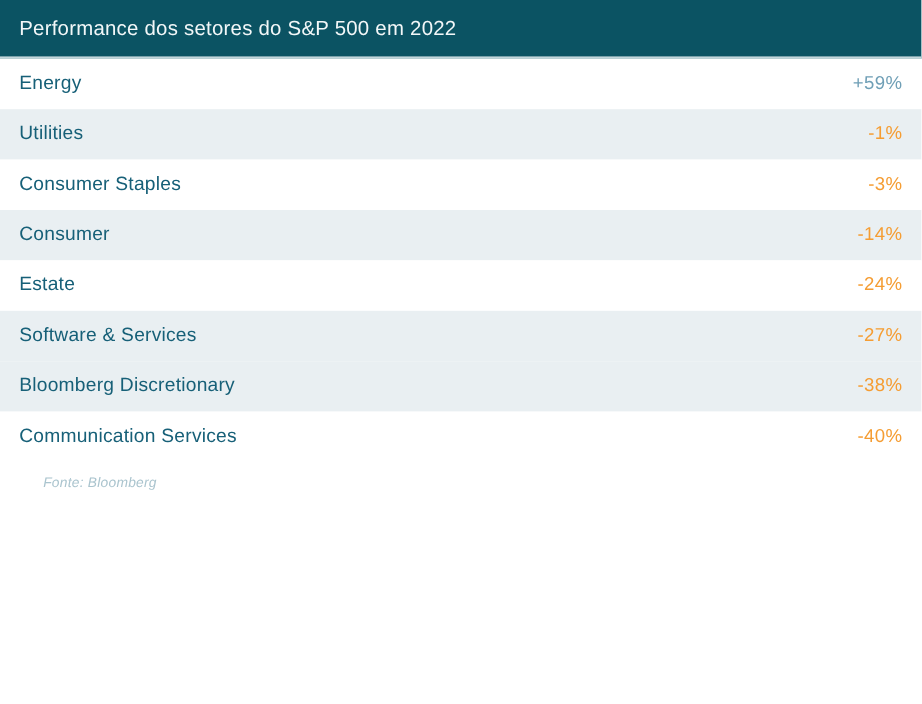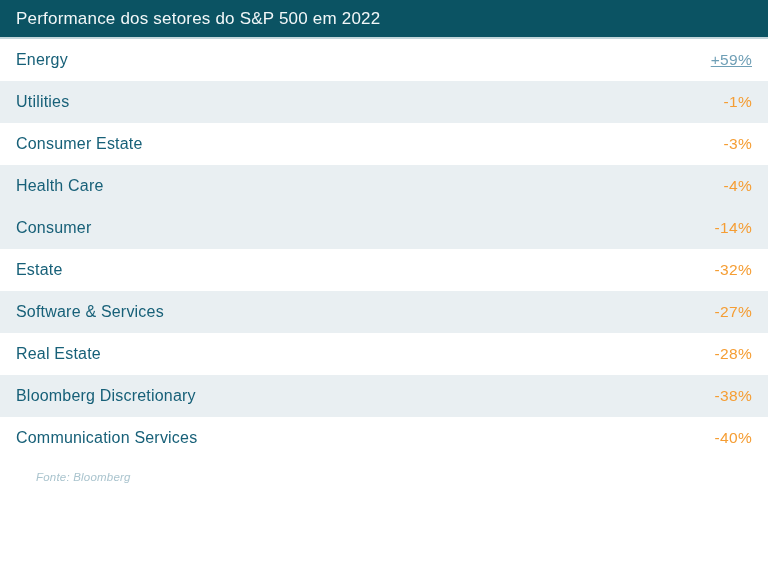--- a/index.html
+++ b/index.html
@@ -15,21 +15,21 @@
   }
   * { margin: 0; padding: 0; box-sizing: border-box; }
   html, body {
     width: 768px;
     height: 587px;
     background: #ffffff;
     font-family: "Liberation Sans", sans-serif;
     overflow: hidden;
   }
   .chart-header {
-    height: 39px;
+    height: 49px;
     background: var(--header-bg);
     display: flex;
     align-items: center;
     padding: 0 16px;
     border-bottom: 2px solid var(--separator);
   }
   .chart-title {
     color: var(--header-text);
     font-size: 17px;
     font-weight: 500;
@@ -53,21 +53,21 @@
     color: var(--sector-text);
     font-size: 16px;
     font-weight: 500;
     letter-spacing: 0.2px;
   }
   .value {
     font-size: 15.5px;
     font-weight: 500;
     letter-spacing: 0.3px;
   }
-  .value.positive { color: var(--positive); text-decoration: underline; }
+  .value.positive { color: var(--positive); }
   .value.negative { color: var(--negative); }
   .chart-footer {
     padding: 8px 16px 0 16px;
   }
   .source {
     color: var(--source-text);
     font-size: 11.5px;
     font-style: italic;
     letter-spacing: 0.2px;
     margin-left: 20px;
@@ -85,49 +85,41 @@
     <span class="sector">Energy</span>
     <span class="value positive">+59%</span>
   </div>
 
   <div class="row alt">
     <span class="sector">Utilities</span>
     <span class="value negative">-1%</span>
   </div>
 
   <div class="row">
-    <span class="sector">Consumer Estate</span>
+    <span class="sector">Consumer Staples</span>
     <span class="value negative">-3%</span>
   </div>
 
-  <div class="row alt">
-    <span class="sector">Health Care</span>
-    <span class="value negative">-4%</span>
-  </div>
 
 
   <div class="row alt">
     <span class="sector">Consumer</span>
     <span class="value negative">-14%</span>
   </div>
 
   <div class="row">
     <span class="sector">Estate</span>
-    <span class="value negative">-32%</span>
+    <span class="value negative">-24%</span>
   </div>
 
   <div class="row alt">
     <span class="sector">Software &amp; Services</span>
     <span class="value negative">-27%</span>
   </div>
 
-  <div class="row">
-    <span class="sector">Real Estate</span>
-    <span class="value negative">-28%</span>
-  </div>
 
   <div class="row alt">
     <span class="sector">Bloomberg Discretionary</span>
     <span class="value negative">-38%</span>
   </div>
 
   <div class="row">
     <span class="sector">Communication Services</span>
     <span class="value negative">-40%</span>
   </div>

